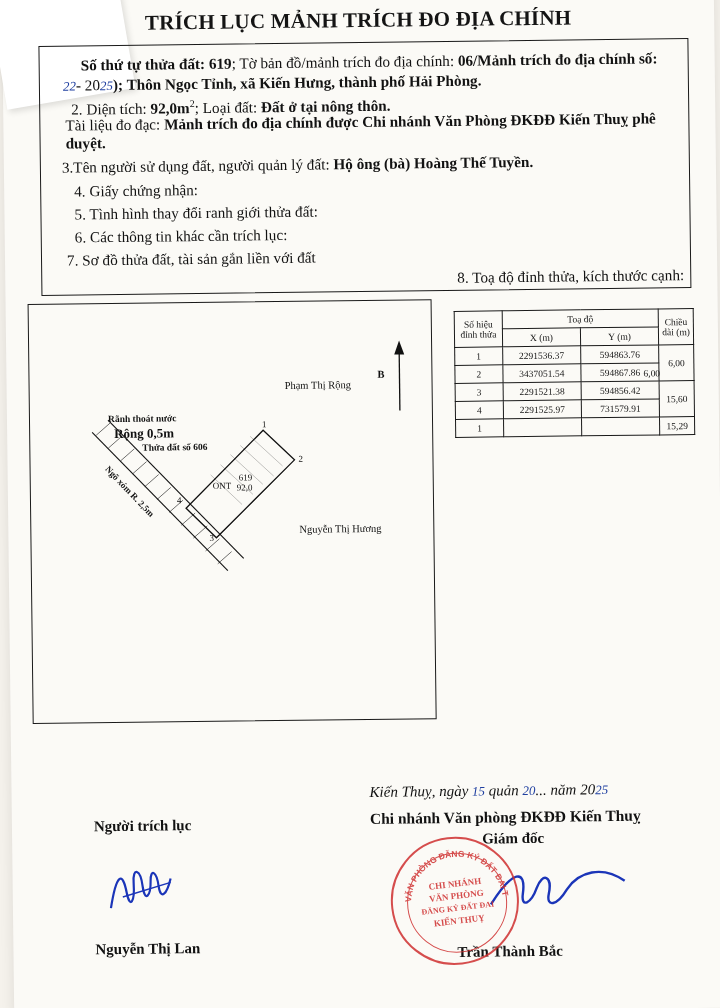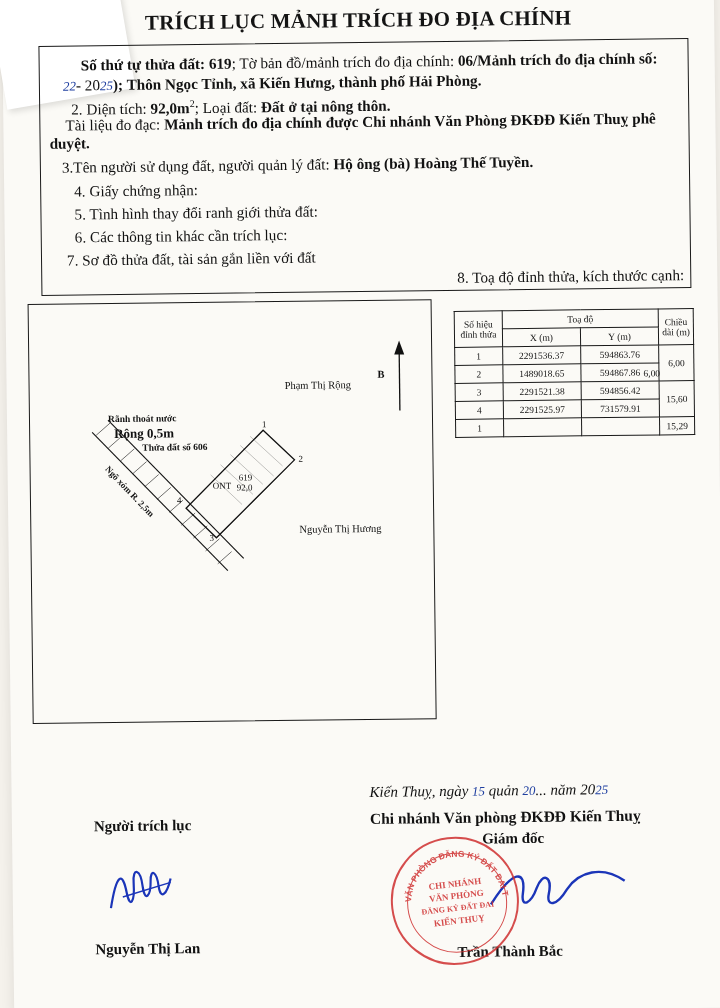--- a/index.html
+++ b/index.html
@@ -175,21 +175,21 @@
       <div class="tx" style="left:68px; top:102px; width:620px;">
         <span>2. Diện tích:</span>
         <span class="b">92,0m</span><sup style="font-size:10px">2</sup><span>; Loại đất:</span>
         <span class="b">Đất ở tại nông thôn.</span>
       </div>
 
       <div class="tx" style="left:62px; top:122px; width:630px;">
         <span>Tài liệu đo đạc:</span>
         <span class="b">Mảnh trích đo địa chính được Chi nhánh Văn Phòng ĐKĐĐ Kiến Thuỵ phê</span>
       </div>
-      <div class="tx b" style="left:46px; top:140px;">duyệt.</div>
+      <div class="tx b" style="left:62px; top:140px;">duyệt.</div>
 
       <div class="tx" style="left:58px; top:164px; width:630px;">
         <span>3.Tên người sử dụng đất, người quản lý đất:</span>
         <span class="b">Hộ ông (bà) Hoàng Thế Tuyền.</span>
       </div>
 
       <div class="tx" style="left:70px; top:188px;">4. Giấy chứng nhận:</div>
       <div class="tx" style="left:70px; top:211px;">5. Tình hình thay đổi ranh giới thửa đất:</div>
       <div class="tx" style="left:70px; top:234px;">6. Các thông tin khác cần trích lục:</div>
       <div class="tx" style="left:62px; top:257px;">7. Sơ đồ thửa đất, tài sản gắn liền với đất</div>
@@ -258,21 +258,21 @@
             <th class="c-y">Y (m)</th>
           </tr>
           <tr>
             <td>1</td>
             <td>2291536.37</td>
             <td>594863.76</td>
             <td rowspan="2" style="vertical-align:middle">6,00</td>
           </tr>
           <tr>
             <td>2</td>
-            <td>1489018.65</td>
+            <td>3437051.54</td>
             <td>594867.86</td>
           </tr>
           <tr>
             <td>3</td>
             <td>2291521.38</td>
             <td>594856.42</td>
             <td rowspan="2" style="vertical-align:middle">15,60</td>
           </tr>
           <tr>
             <td>4</td>

